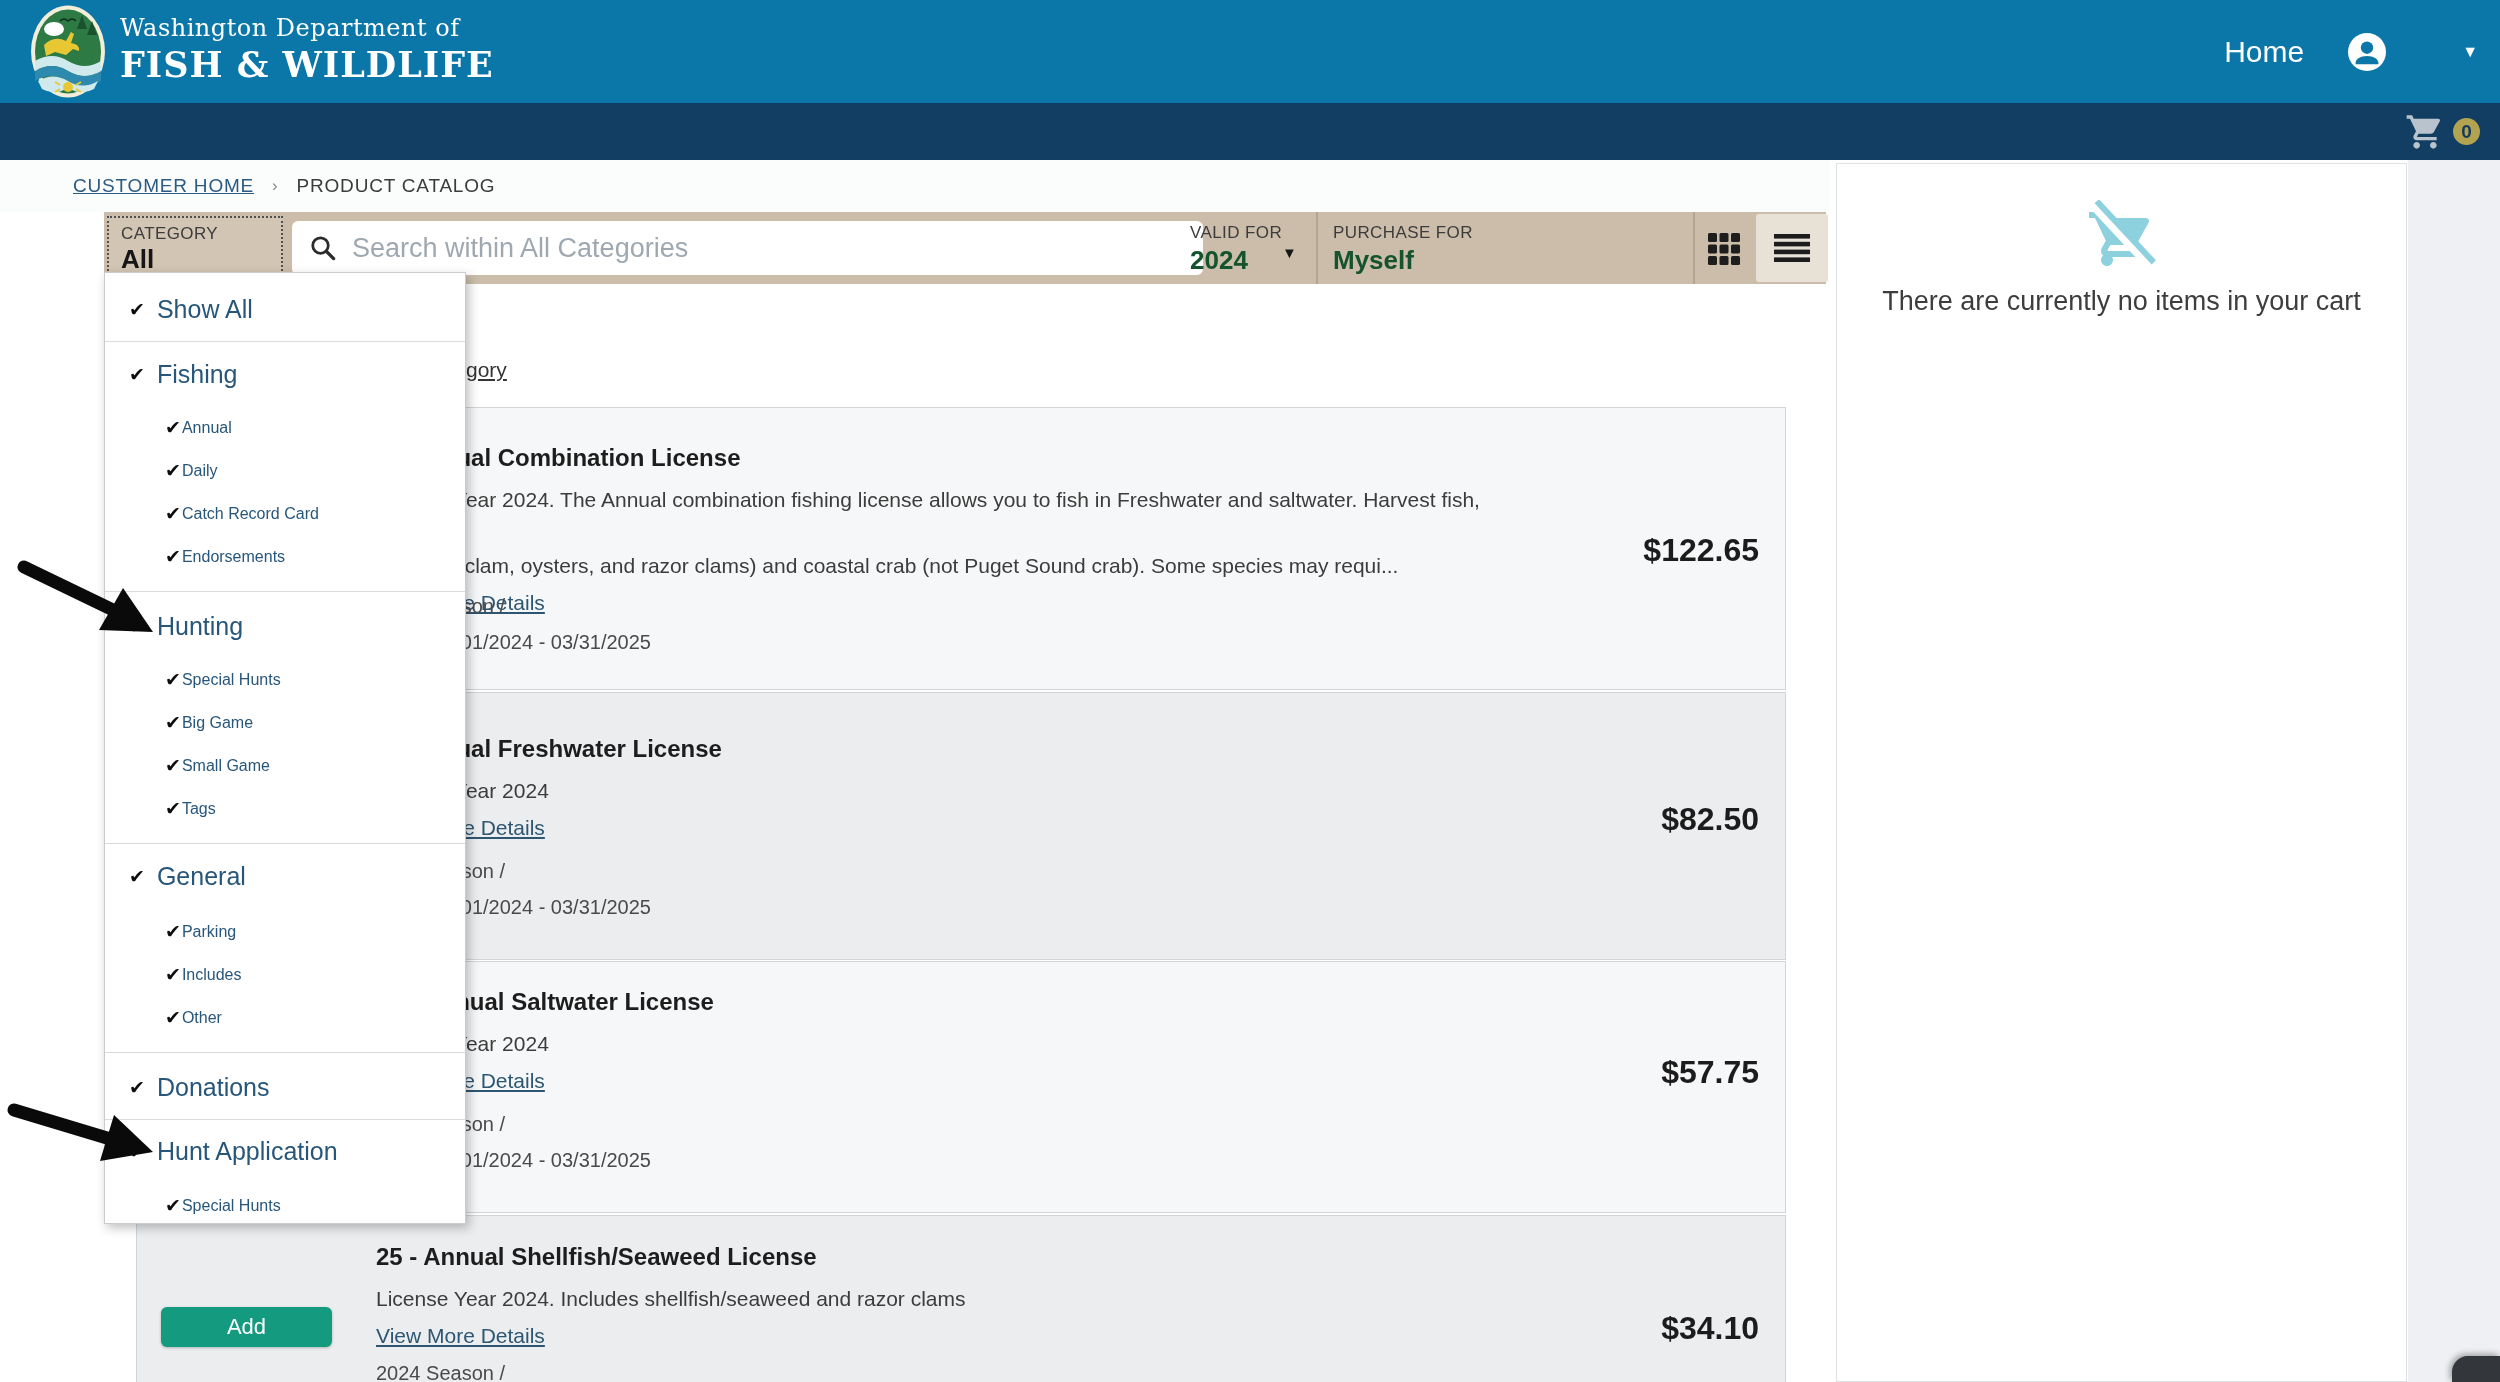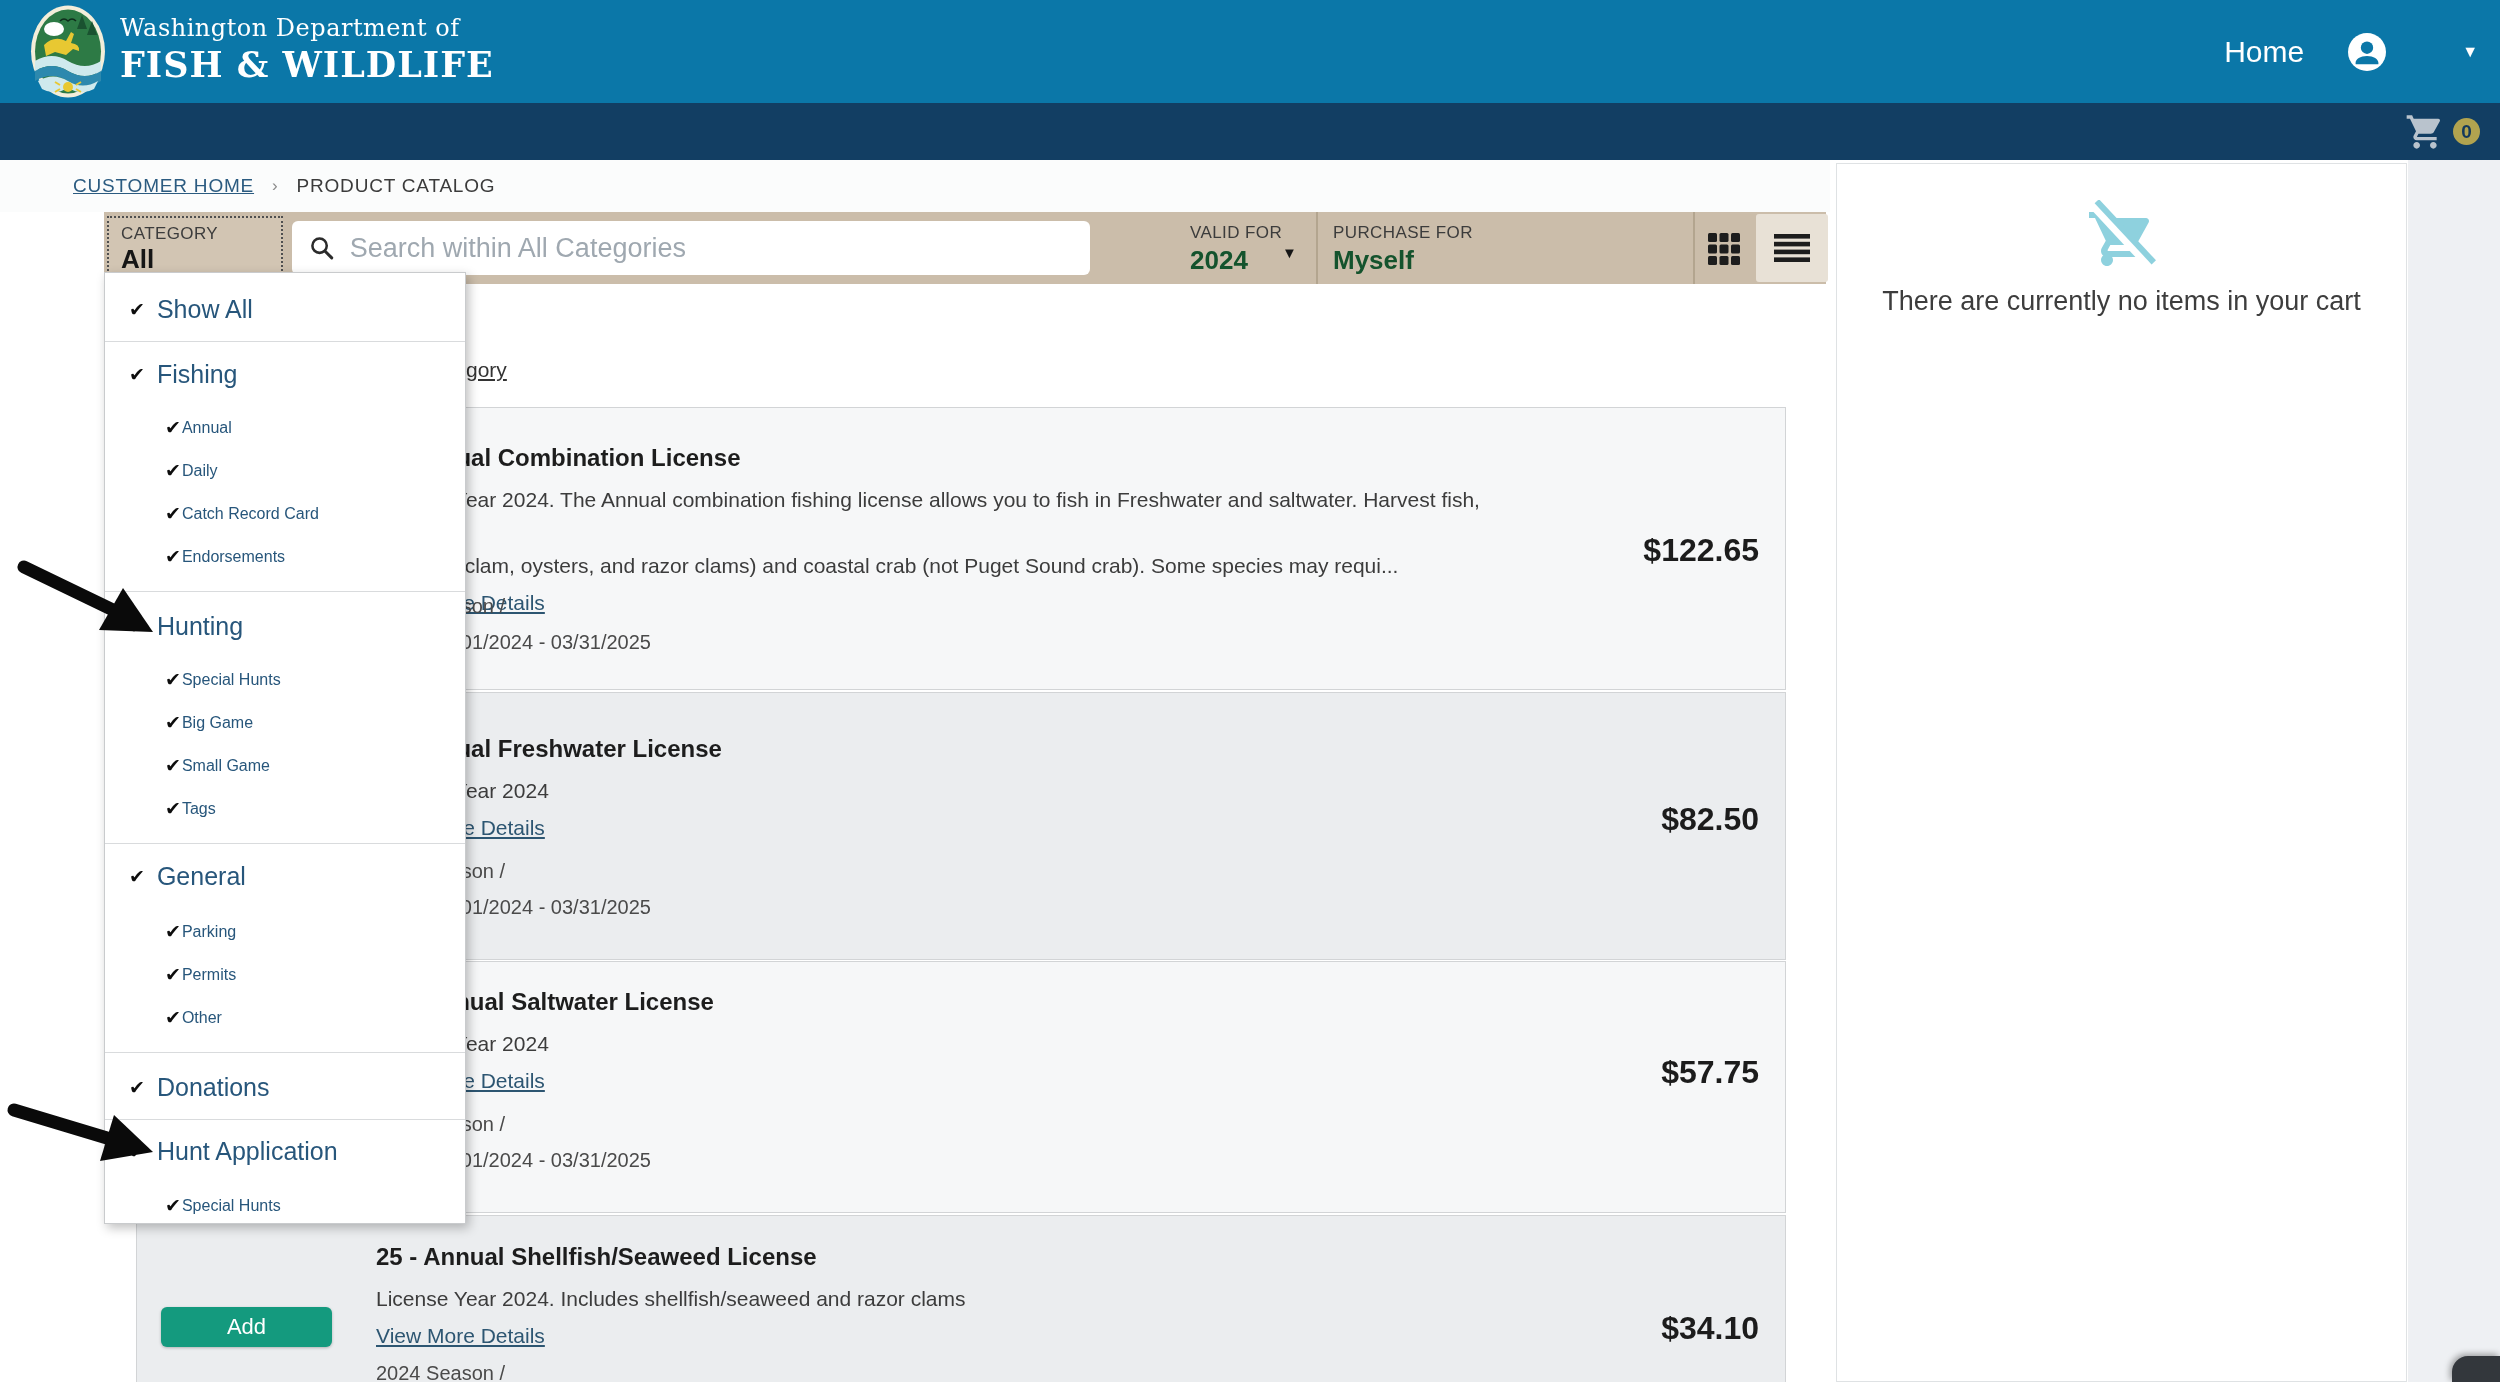--- a/index.html
+++ b/index.html
@@ -47,21 +47,21 @@
   .filterbar { position:absolute; left:104px; top:212px; width:1722px; height:72px; background:#cbbdaa; }
   .cat-btn {
     position:absolute; left:3px; top:4px; width:176px; height:63px;
     background:#d2c5b3; border:2px dotted #4f4f4f; padding:6px 0 0 12px; cursor:pointer;
   }
   .cat-label { font-size:17px; color:#3c3c3c; letter-spacing:.4px; }
   .cat-value-row { display:flex; align-items:center; }
   .cat-value { font-size:26px; font-weight:bold; color:#161616; }
   .caret { font-size:14px; color:#161616; margin-left:12px; }
   .searchbox {
-    position:absolute; left:188px; top:9px; width:798px; height:54px; background:#fff; border-radius:6px;
+    position:absolute; left:188px; top:9px; width:911px; height:54px; background:#fff; border-radius:6px;
     display:flex; align-items:center; padding-left:16px;
   }
   .search-input {
     border:none; outline:none; font-size:27px; color:#333; width:800px; margin-left:14px;
     font-family:"Liberation Sans", sans-serif; background:transparent;
   }
   .search-input::placeholder { color:#9fa8b0; }
   .fselect { position:absolute; top:11px; cursor:pointer; }
   .fselect .flabel { font-size:17px; color:#3c3c3c; letter-spacing:.4px; }
   .fselect .fvalue { font-size:26px; font-weight:bold; color:#14532d; margin-top:2px; }
@@ -331,21 +331,21 @@
     <div class="dd-item lvl1" style="top: 603px;">
       <span class="chk">✔</span>
       <span class="lbl">General</span>
     </div>
     <div class="dd-item lvl2" style="top: 658px;">
       <span class="chk">✔</span>
       <span class="lbl">Parking</span>
     </div>
     <div class="dd-item lvl2" style="top: 701px;">
       <span class="chk">✔</span>
-      <span class="lbl">Permits</span>
+      <span class="lbl">Includes</span>
     </div>
     <div class="dd-item lvl2" style="top: 744px;">
       <span class="chk">✔</span>
       <span class="lbl">Other</span>
     </div>
     <div class="dd-item lvl1" style="top: 814px;">
       <span class="chk">✔</span>
       <span class="lbl">Donations</span>
     </div>
     <div class="dd-item lvl1" style="top: 878px;">

